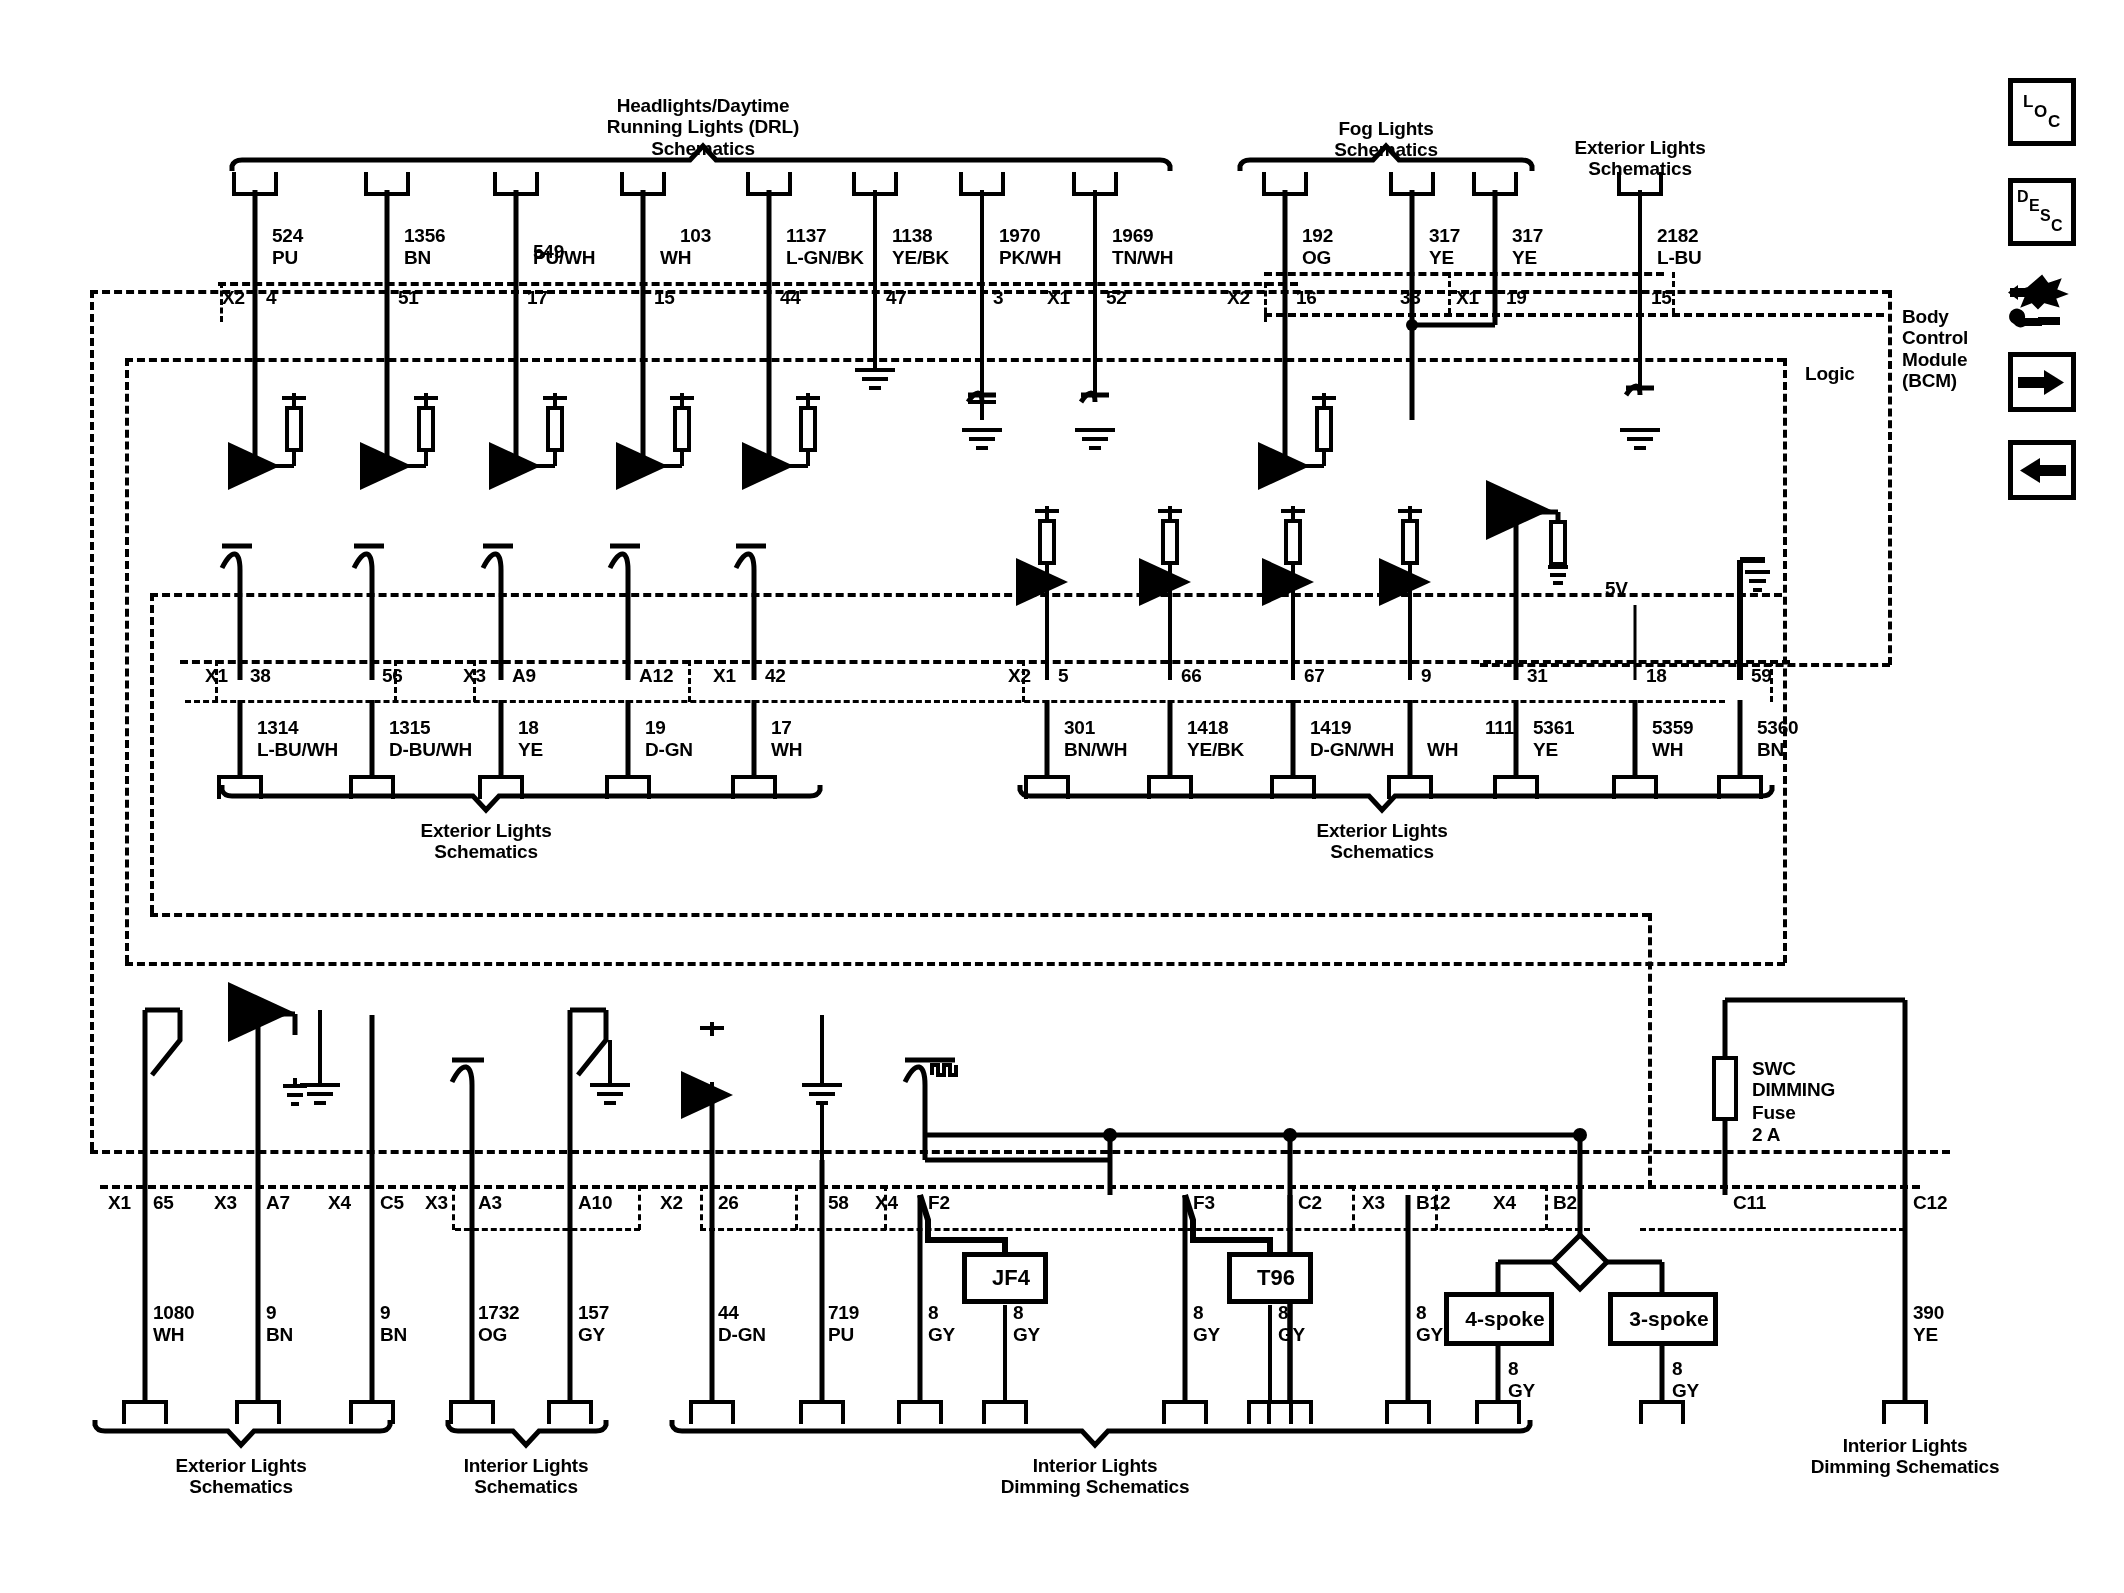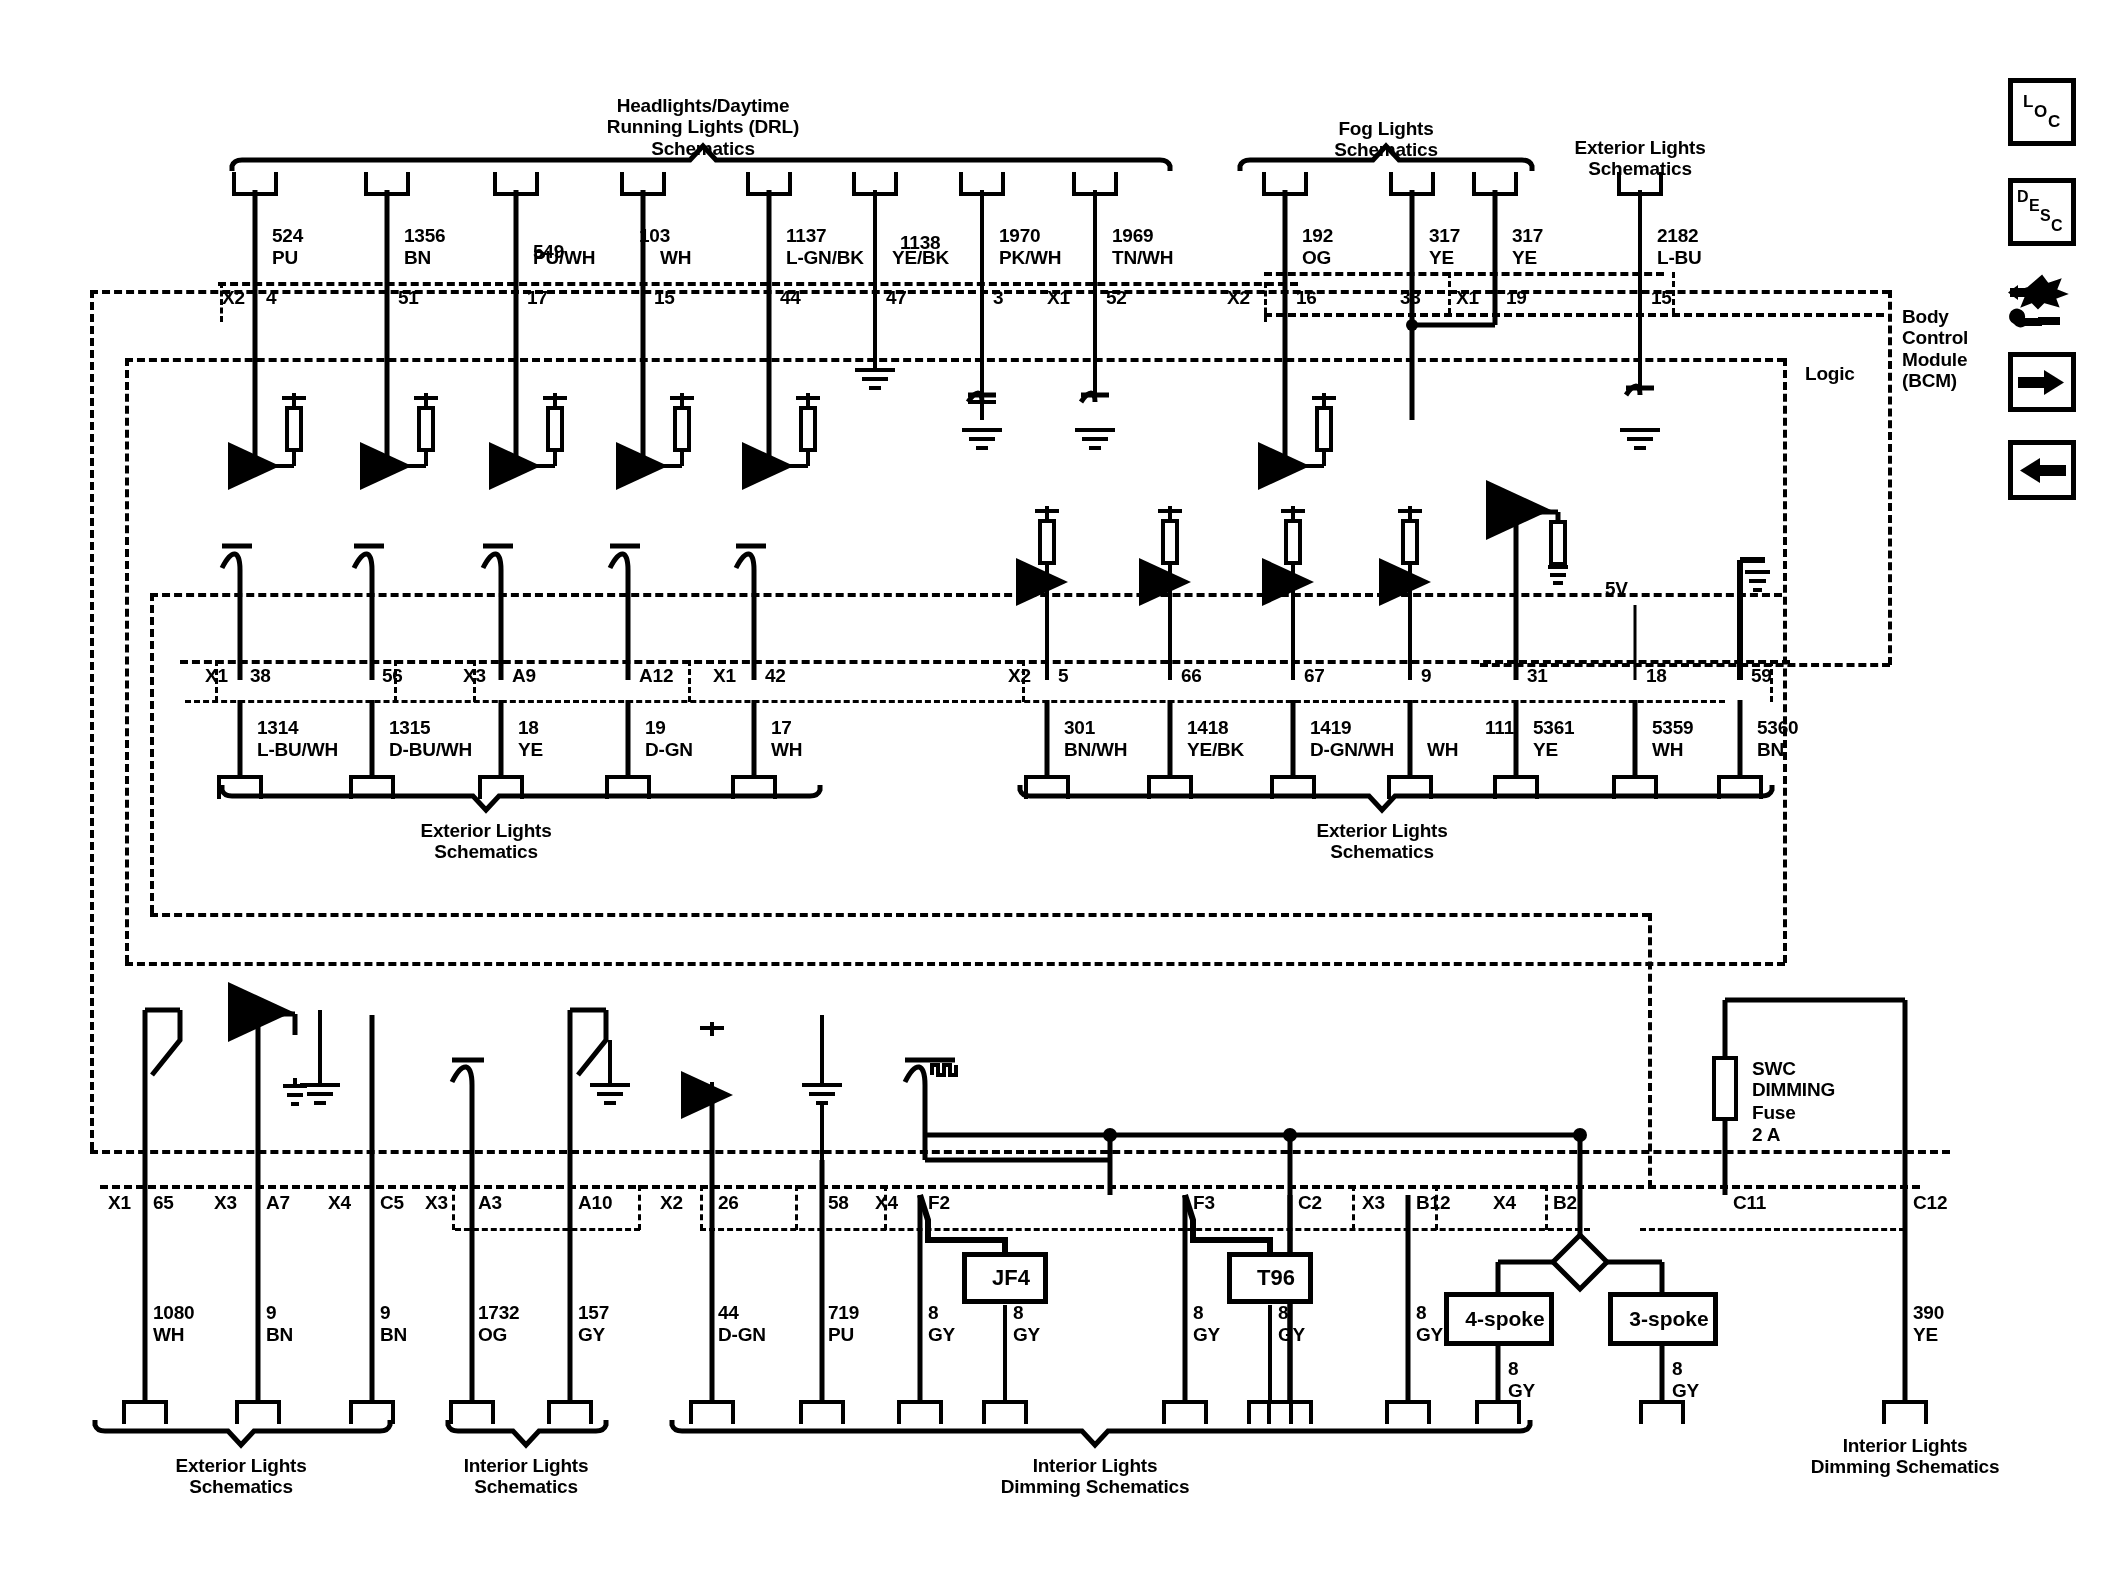--- a/index.html
+++ b/index.html
@@ -423,25 +423,25 @@
   <div class="conn" style="left:1412px;top:172px;"></div>
   <div class="conn" style="left:1495px;top:172px;"></div>
   <div class="conn" style="left:1640px;top:172px;"></div>
 
   <div class="lbl" style="left:272px;top:225px;">524</div>
   <div class="lbl" style="left:272px;top:247px;">PU</div>
   <div class="lbl" style="left:404px;top:225px;">1356</div>
   <div class="lbl" style="left:404px;top:247px;">BN</div>
   <div class="lbl" style="left:533px;top:225px;margin-top:16px;">549</div>
   <div class="lbl" style="left:533px;top:247px;">PU/WH</div>
-  <div class="lbl" style="left:639px;top:225px;text-align:right;">103</div>
+  <div class="lbl" style="left:680px;top:225px;text-align:right;">103</div>
   <div class="lbl" style="left:660px;top:247px;">WH</div>
   <div class="lbl" style="left:786px;top:225px;">1137</div>
   <div class="lbl" style="left:786px;top:247px;text-align:center;">L-GN/BK</div>
-  <div class="lbl" style="left:892px;top:232px;margin-left:8px;">1138</div>
+  <div class="lbl" style="left:892px;top:225px;">1138</div>
   <div class="lbl" style="left:892px;top:247px;">YE/BK</div>
   <div class="lbl" style="left:999px;top:225px;">1970</div>
   <div class="lbl" style="left:999px;top:247px;">PK/WH</div>
   <div class="lbl" style="left:1112px;top:225px;">1969</div>
   <div class="lbl" style="left:1112px;top:247px;">TN/WH</div>
   <div class="lbl" style="left:1302px;top:225px;">192</div>
   <div class="lbl" style="left:1302px;top:247px;">OG</div>
   <div class="lbl" style="left:1429px;top:225px;">317</div>
   <div class="lbl" style="left:1429px;top:247px;">YE</div>
   <div class="lbl" style="left:1512px;top:225px;">317</div>

